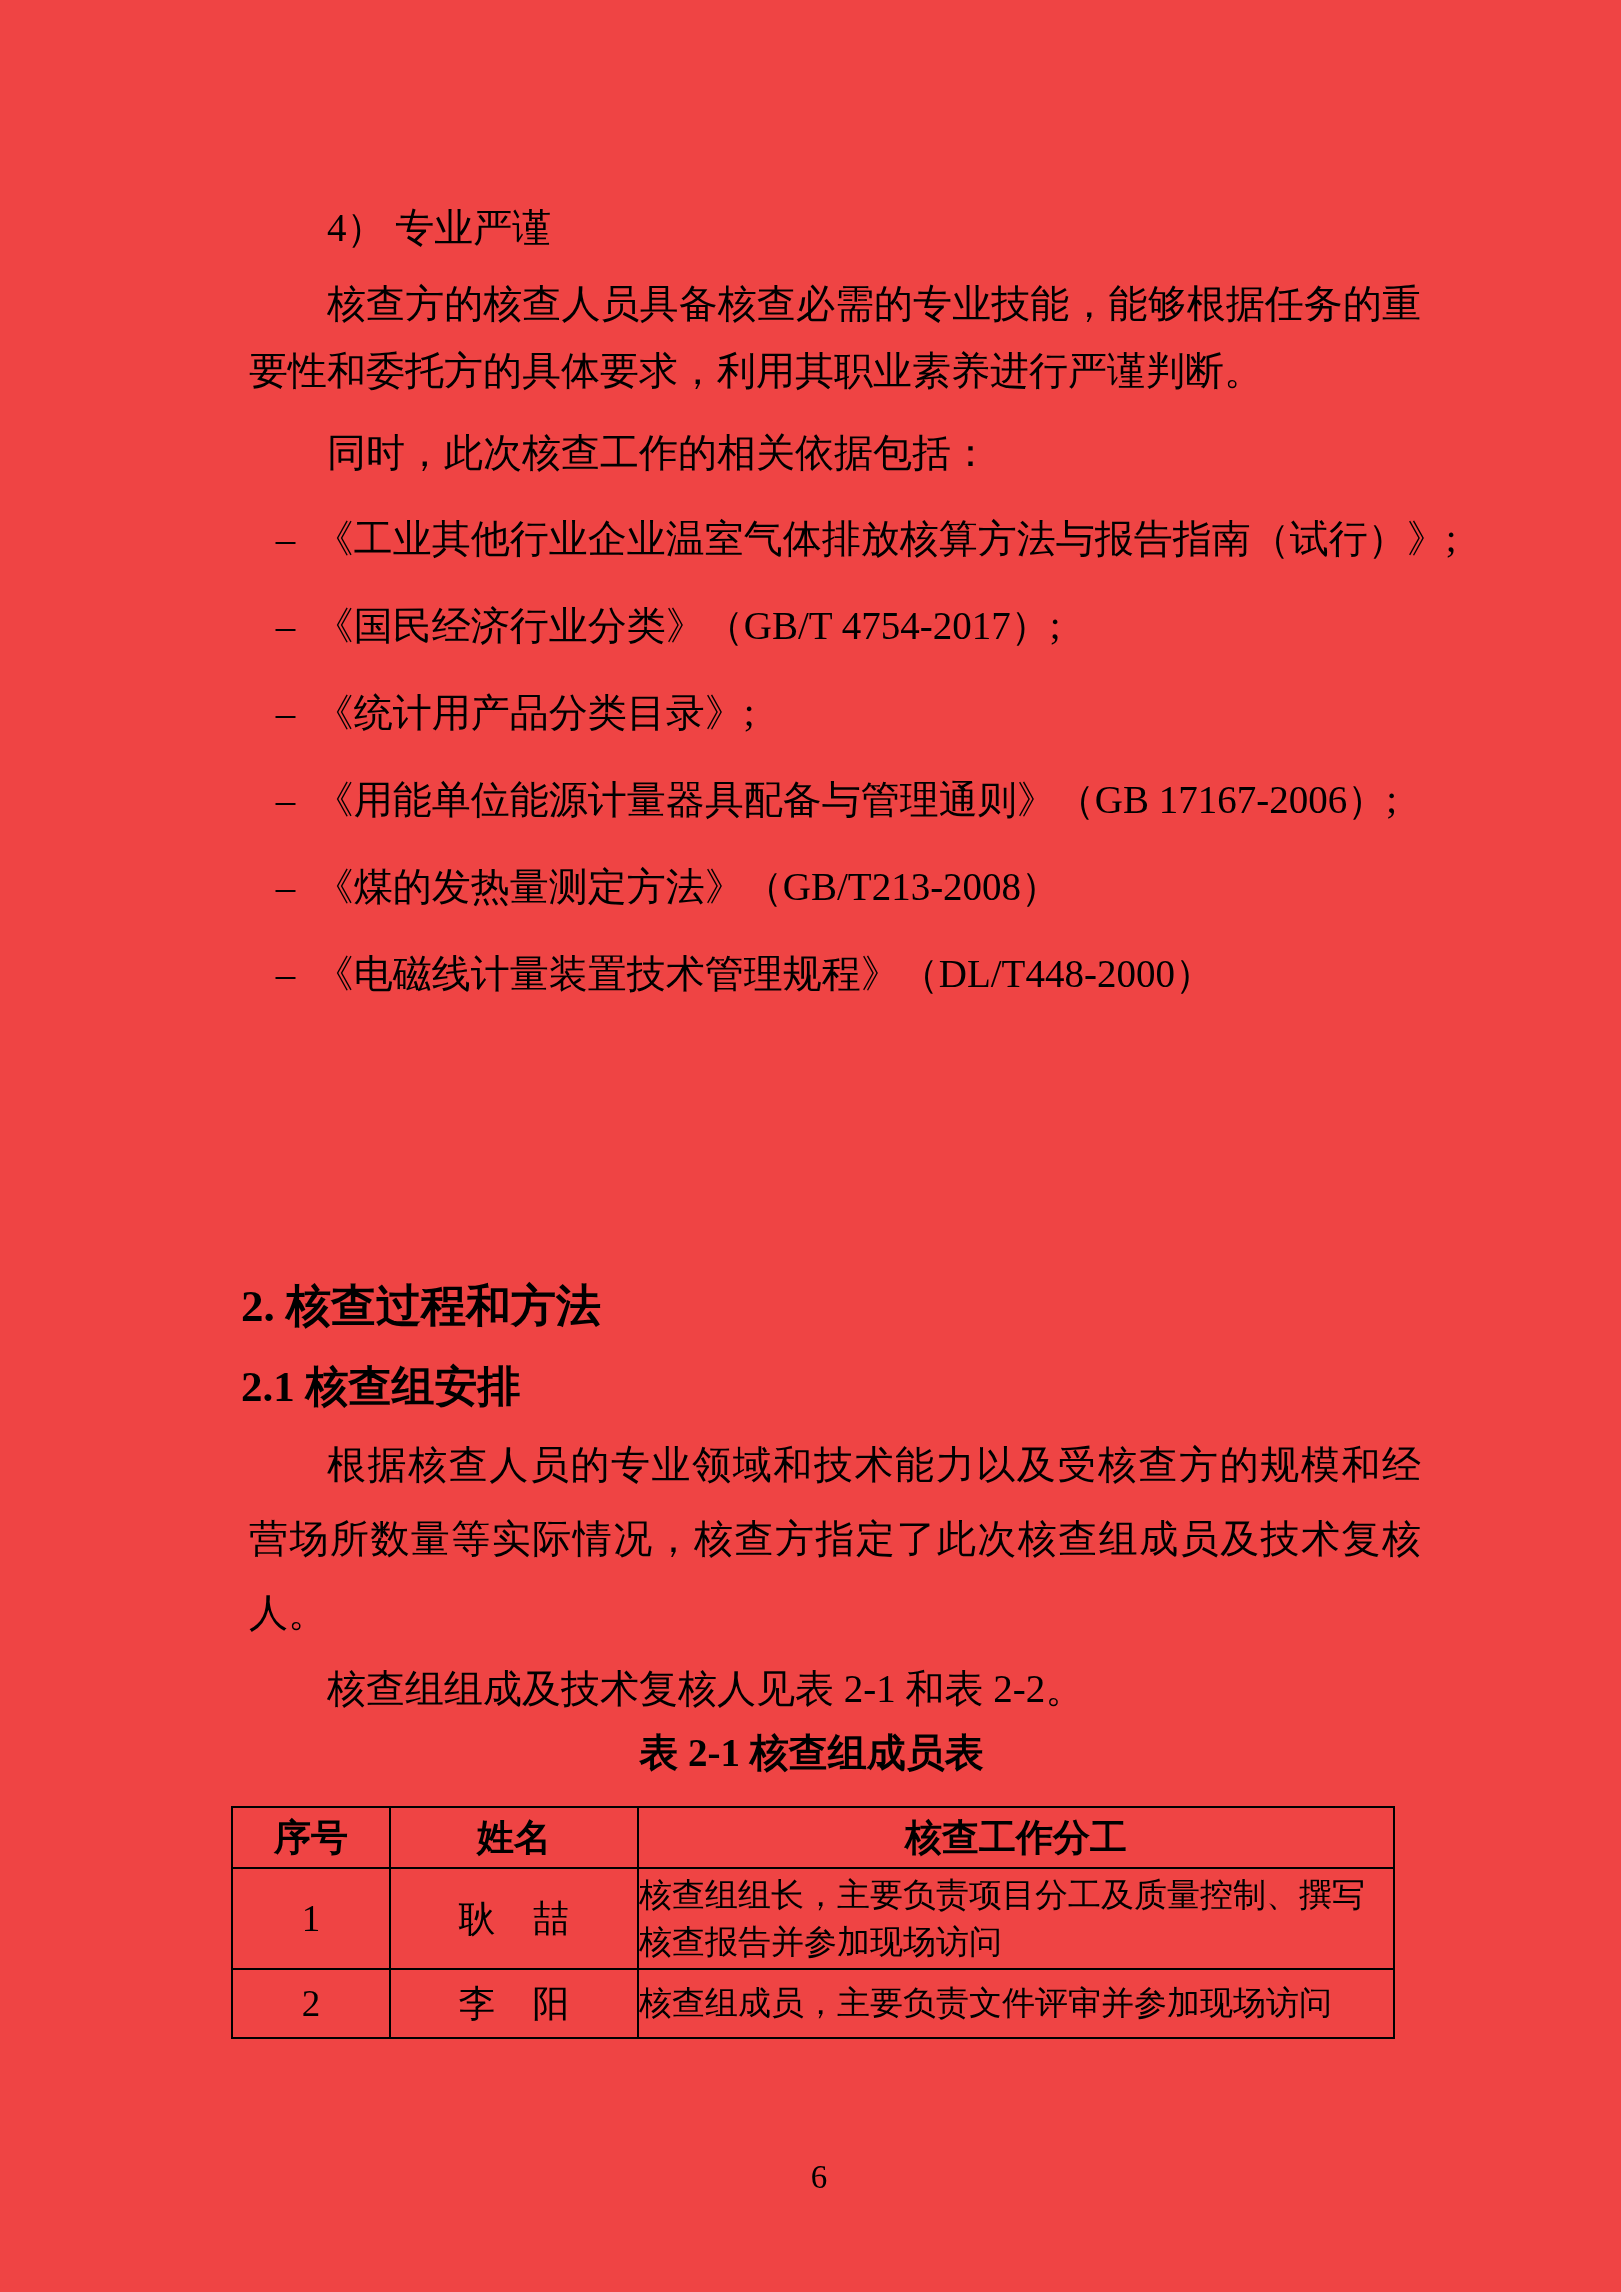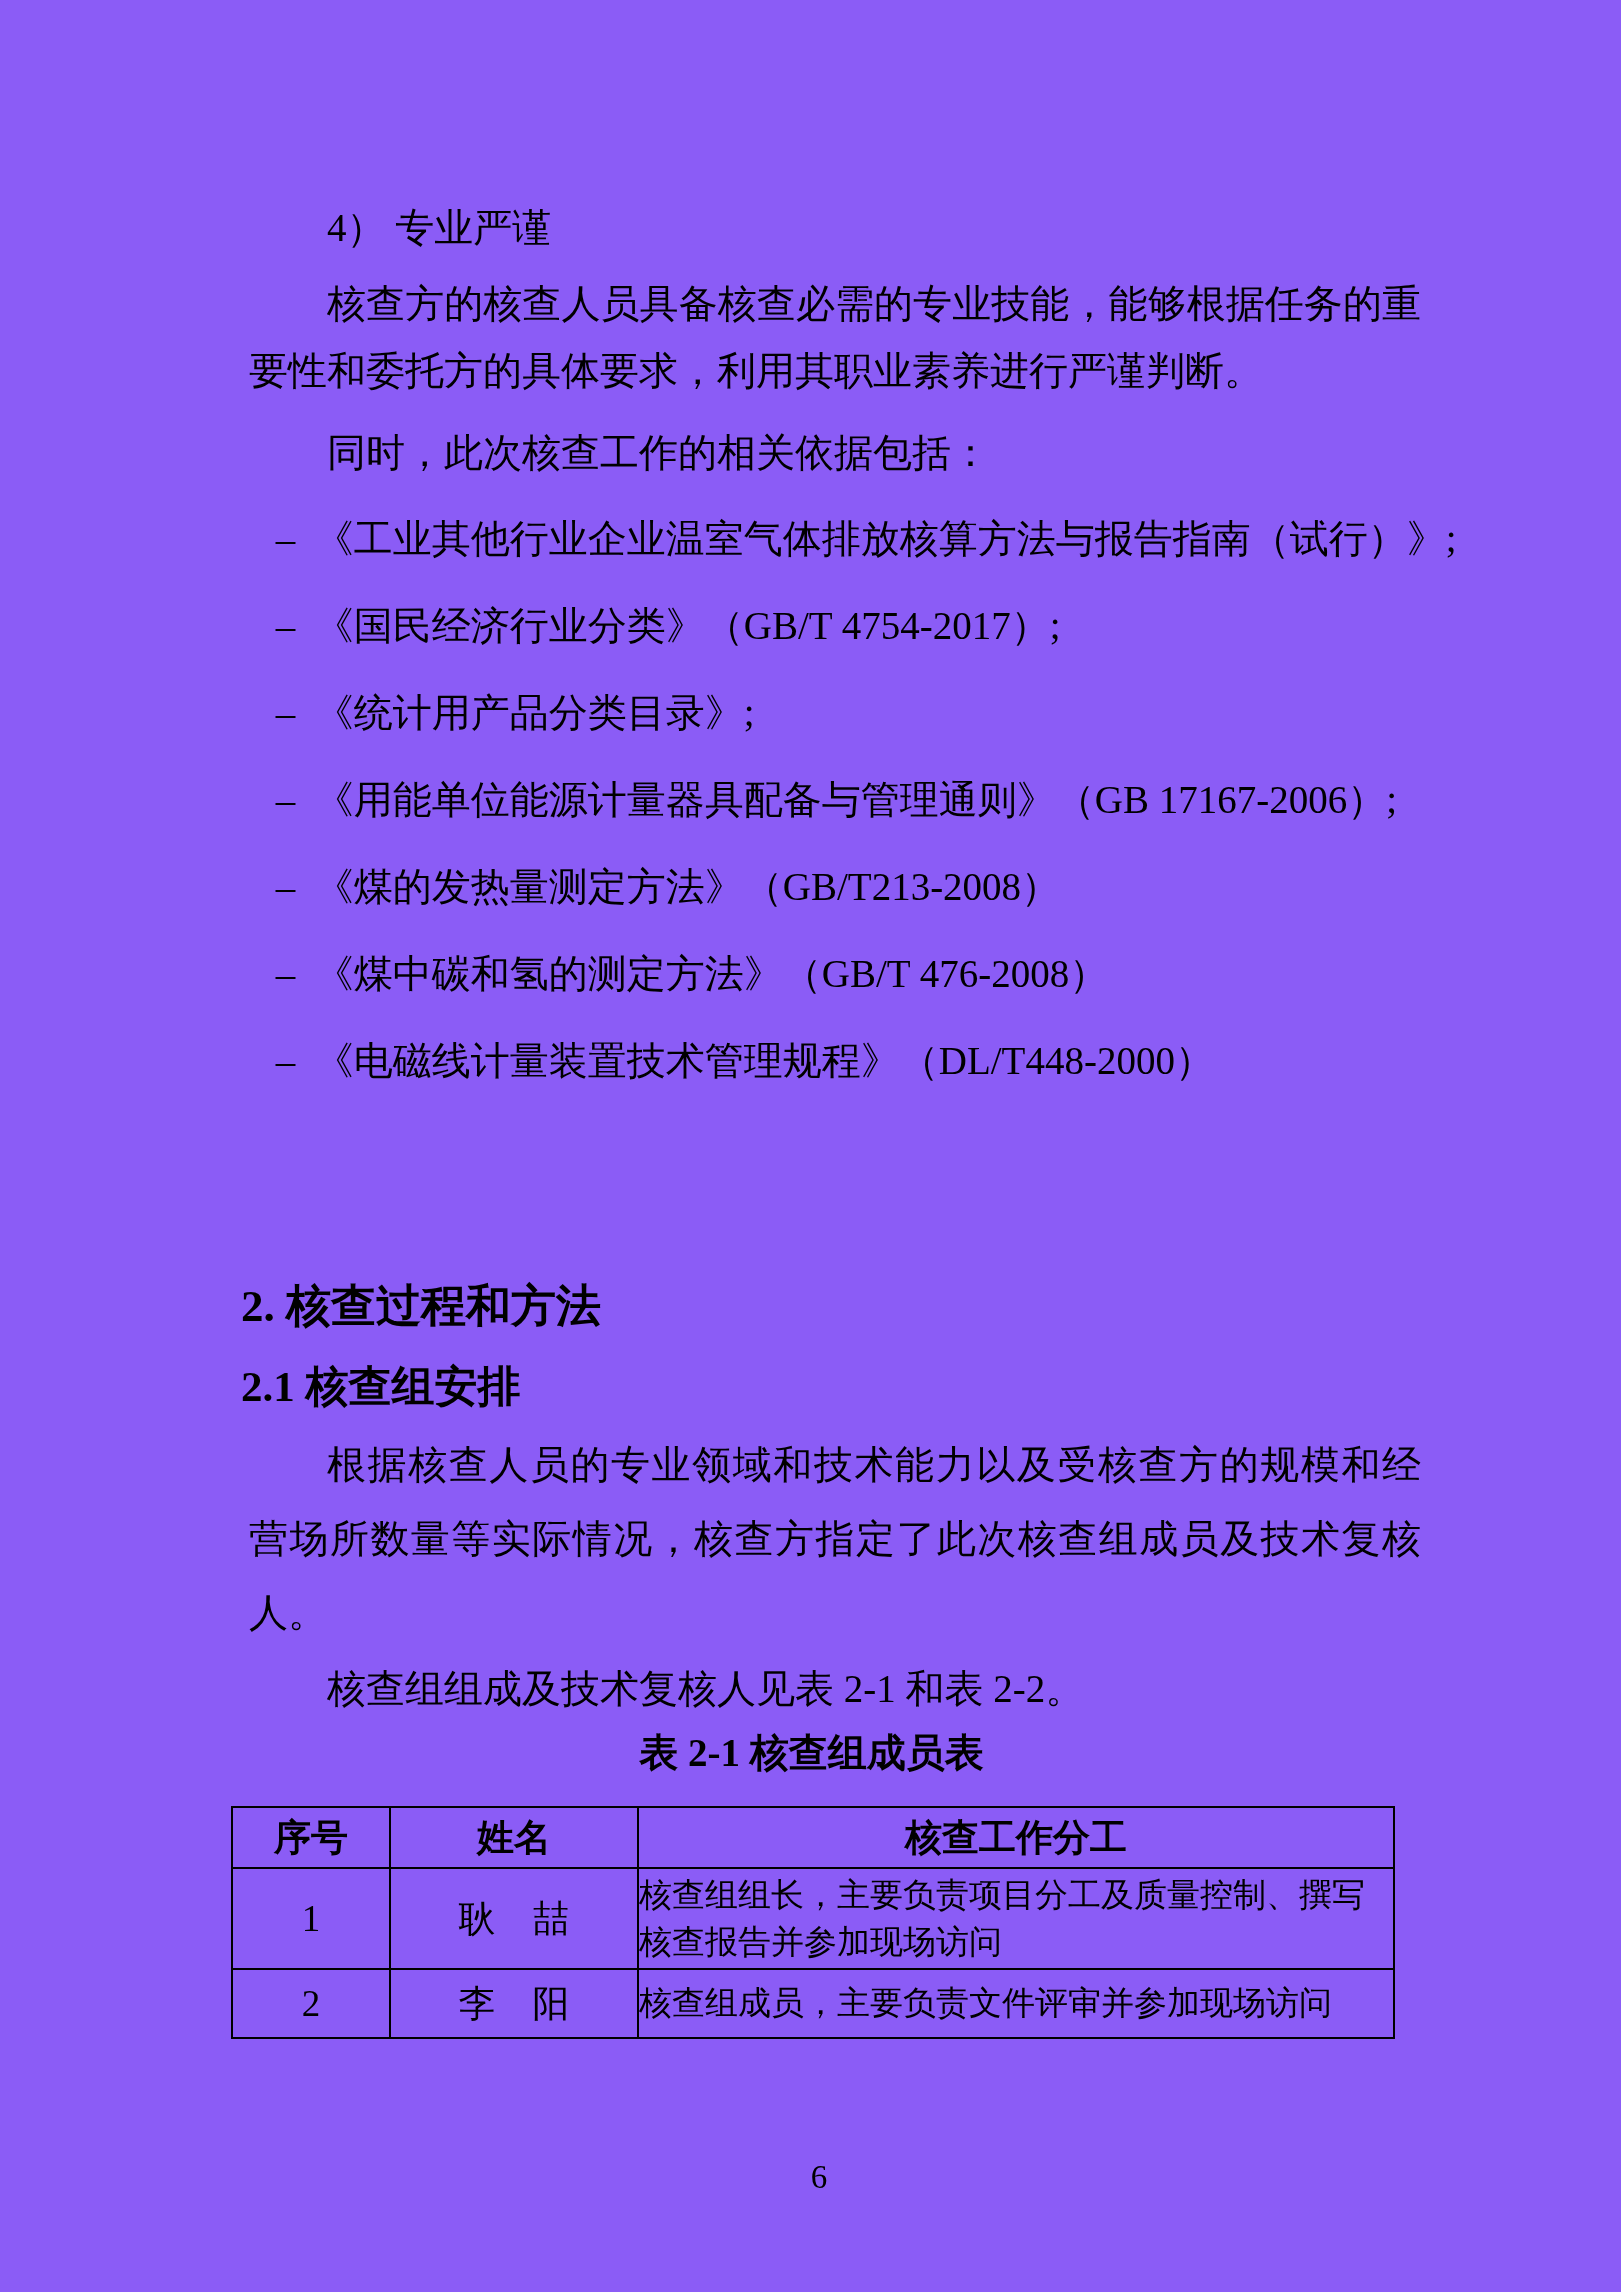--- a/index.html
+++ b/index.html
@@ -1,20 +1,20 @@
 <!DOCTYPE html>
 <html lang="zh"><head>
 <meta charset="utf-8">
 <style>
   html, body { margin: 0; padding: 0; background: #ffffff; }
   .page {
     position: relative;
     width: 1621px;
     height: 2293px;
-    background: #8b5cf6;
+    background: #ef4444;
     color: #000000;
     font-family: "Liberation Serif", "DejaVu Serif", serif;
     overflow: hidden;
   }
   .abs { position: absolute; }
 
   
   .body40 { font-size: 39px; }
   .para { left: 249px; width: 1172px; }
   .para .line { height: 67px; line-height: 67px; text-align: justify; }
@@ -87,21 +87,20 @@
   </div>
 
   <div class="abs single-line body40" style="left:327px; top:419px">同时，此次核查工作的相关依据包括：</div>
 
   <div class="abs ref-list">
     <div class="ref-item book">–  《工业其他行业企业温室气体排放核算方法与报告指南（试行）》;</div>
     <div class="ref-item book">–  《国民经济行业分类》（GB/T 4754-2017）;</div>
     <div class="ref-item book">–  《统计用产品分类目录》;</div>
     <div class="ref-item book">–  《用能单位能源计量器具配备与管理通则》（GB 17167-2006）;</div>
     <div class="ref-item book">–  《煤的发热量测定方法》（GB/T213-2008）</div>
-    <div class="ref-item book">–  《煤中碳和氢的测定方法》（GB/T 476-2008）</div>
     <div class="ref-item book">–  《电磁线计量装置技术管理规程》（DL/T448-2000）</div>
   </div>
 
   <div class="abs h2">2. 核查过程和方法</div>
 
   <div class="abs h21">2.1 核查组安排</div>
 
   <div class="abs para wide body40" style="top:1428px">
     <div class="line fill first">根据核查人员的专业领域和技术能力以及受核查方的规模和经</div>
     <div class="line fill">营场所数量等实际情况，核查方指定了此次核查组成员及技术复核</div>

